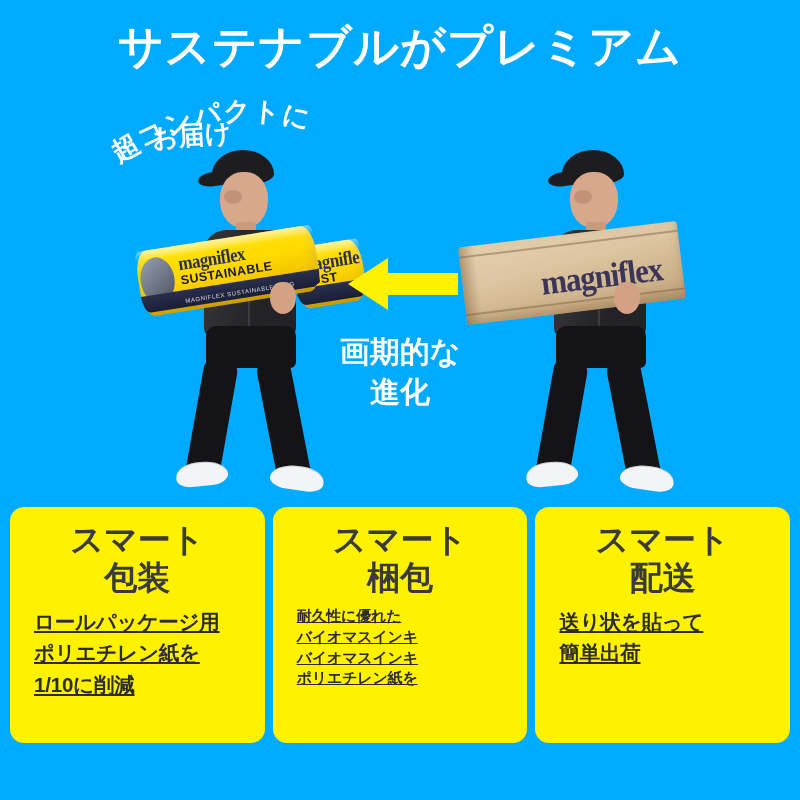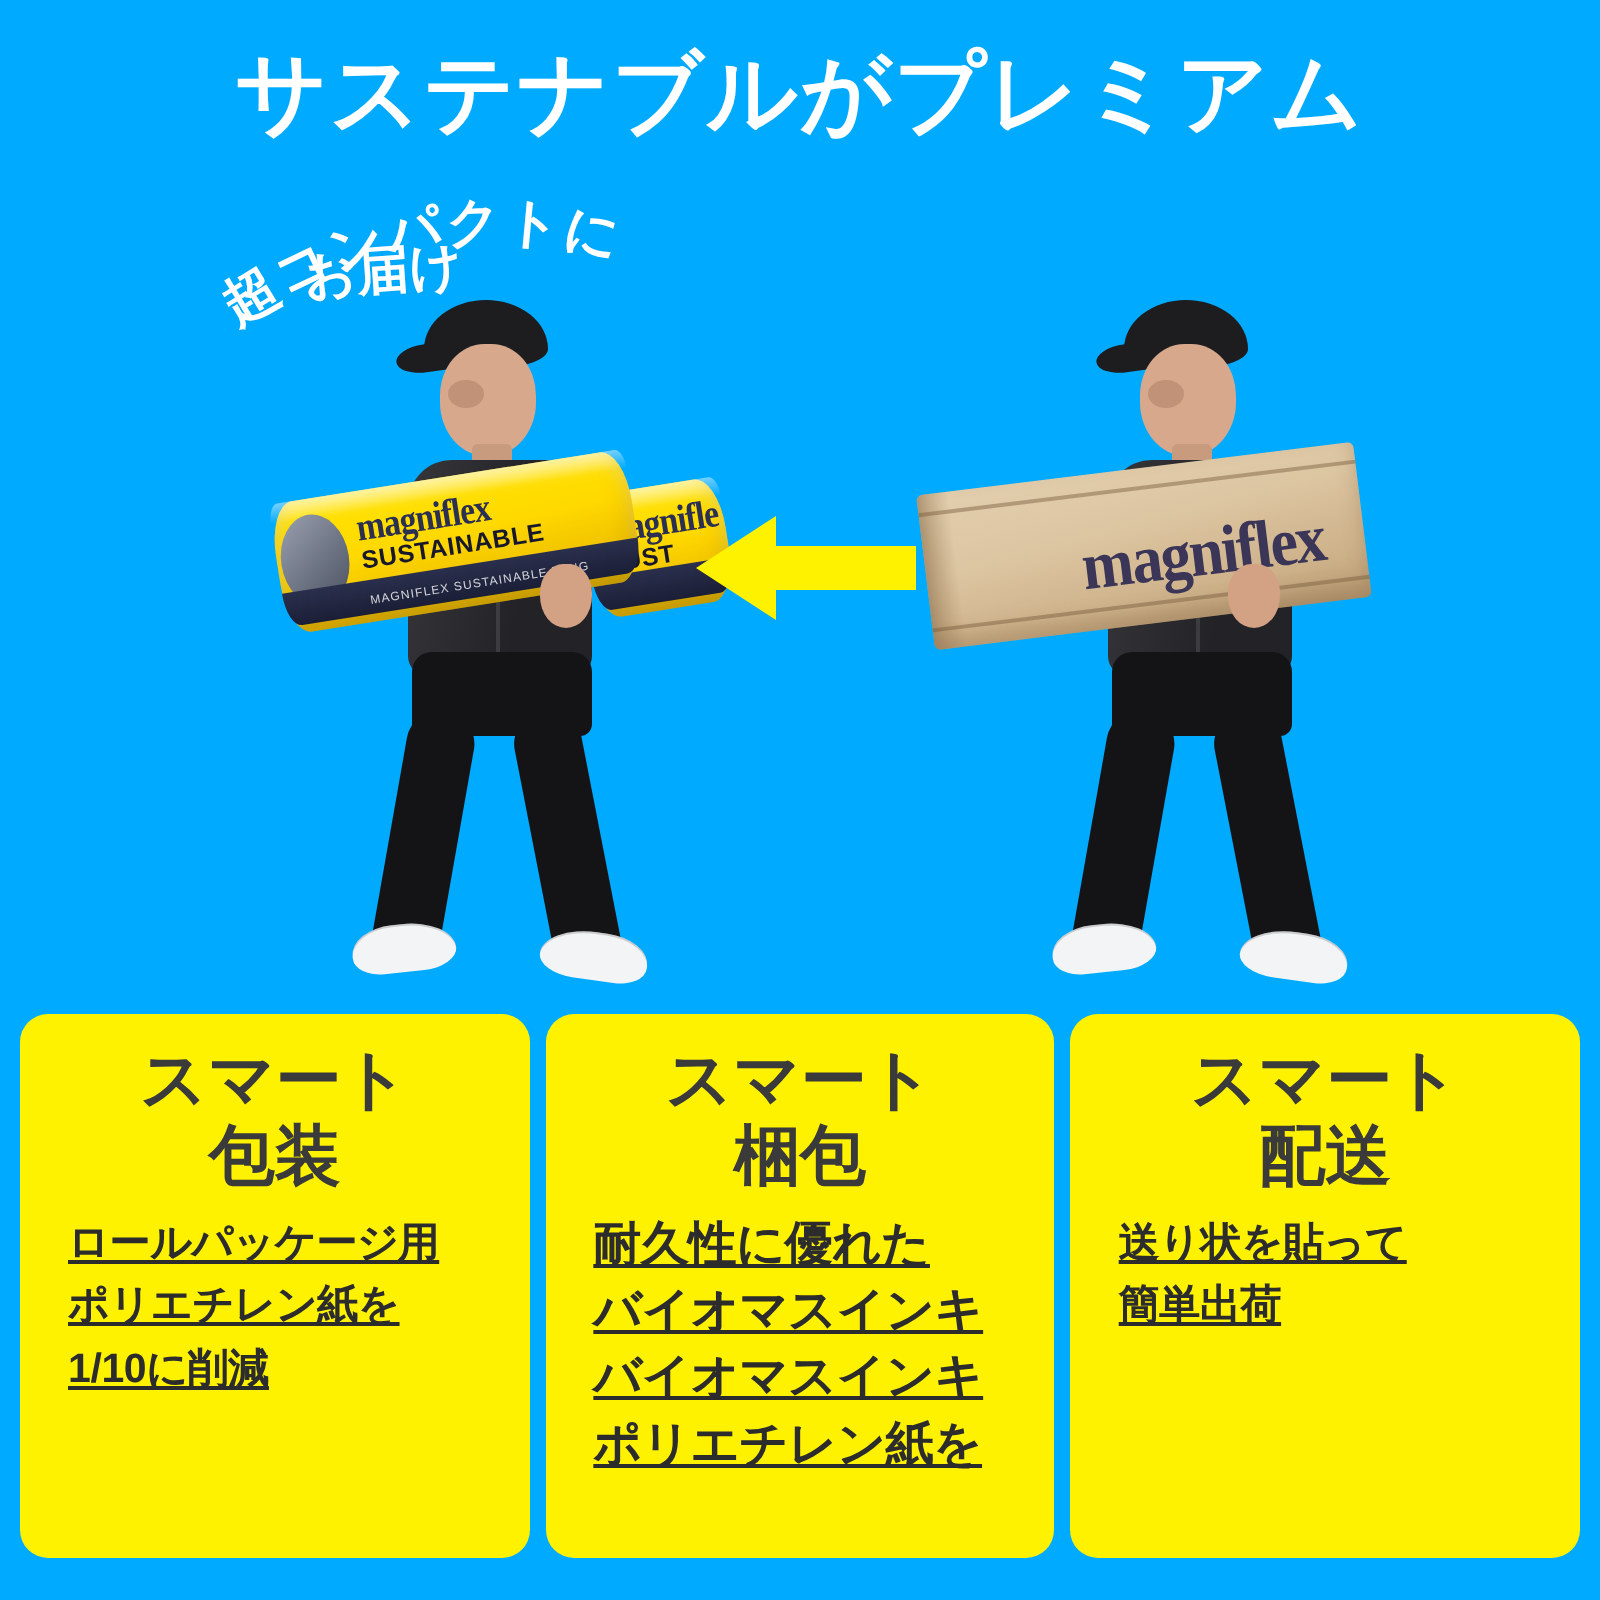--- a/index.html
+++ b/index.html
@@ -263,21 +263,21 @@
     font-weight: 700;
     line-height: 1.32;
   }
 
   
   .cards {
     position: absolute;
     left: 10px;
     top: 507px;
     width: 780px;
-    height: 272px;
+    height: 236px;
     display: flex;
     gap: 8px;
     justify-content: center;
   }
   .card {
     flex: 1 1 0;
     background: #fff200;
     border-radius: 14px;
     padding: 14px 10px 10px;
     box-sizing: border-box;
@@ -299,21 +299,21 @@
     width: 100%;
     padding-left: 14px;
     box-sizing: border-box;
     color: #2c2c2c;
     font-size: 20.5px;
     font-weight: 700;
     line-height: 1.52;
     text-align: left;
     letter-spacing: -.2px;
   }
-  .card-body.tight { font-size: 24px; line-height: 1.38; }
+  .card-body.tight { font-size: 15px; line-height: 1.38; }
   .card-body .bl { display: block; white-space: nowrap; text-decoration: underline; }
 </style>
 </head>
 <body>
 
 <div id="poster">
 
   <div class="headline">サステナブルがプレミアム</div>
 
   <div class="arc-wrap">
@@ -400,20 +400,24 @@
 
   <div class="box" style="left:462px; top:234px; width:220px; height:78px;">
     <div class="box-face"></div>
     <div class="box-edge-l"></div>
     <div class="box-seam" style="top:9px;"></div>
     <div class="box-seam" style="bottom:9px;"></div>
     <div class="box-logo">magniflex</div>
   </div>
   <div class="p-hand" style="left:614px; top:282px; width:26px; height:32px; background:#d3a184;"></div>
 
+  <div class="caption">
+    <span>画期的な</span><br>
+    <span>進化</span>
+  </div>
 
   <div class="cards">
 
     <div class="card">
       <div class="card-title">
         <span>スマート</span>
         <span class="t2">包装</span>
       </div>
       <div class="card-body">
         <span class="bl">ロールパッケージ用</span>

